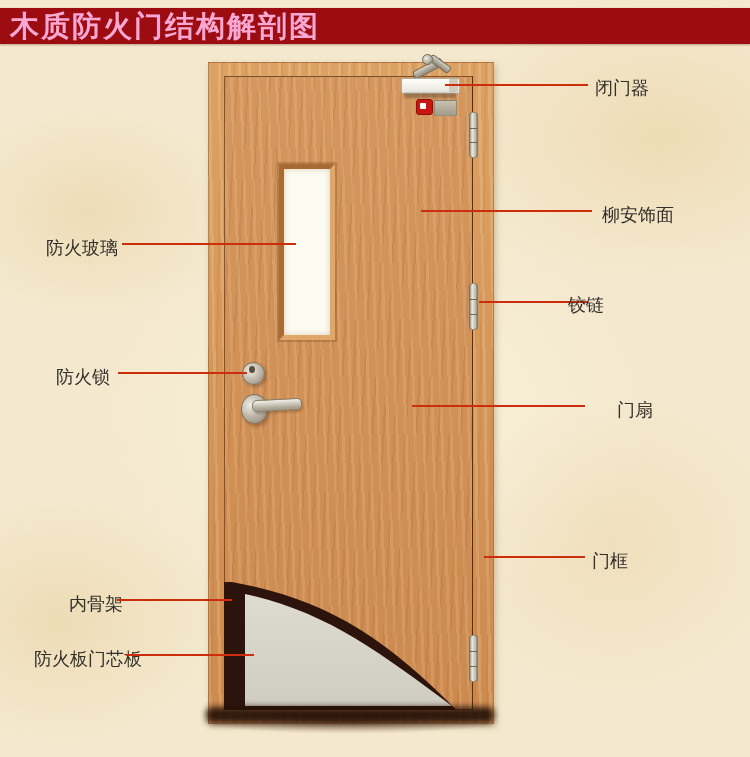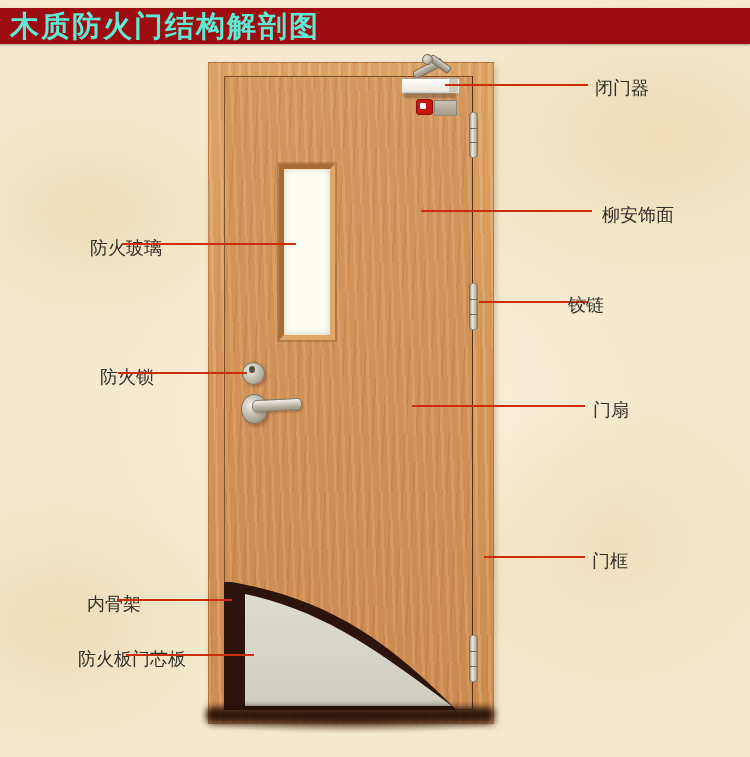--- a/index.html
+++ b/index.html
@@ -11,21 +11,21 @@
       radial-gradient(ellipse 220px 160px at 12% 28%, rgba(226,196,138,.35), transparent 65%),
       radial-gradient(ellipse 320px 220px at 88% 18%, rgba(230,200,144,.40), transparent 65%),
       radial-gradient(ellipse 260px 230px at 82% 72%, rgba(233,205,155,.35), transparent 65%),
       radial-gradient(ellipse 240px 190px at 8% 82%, rgba(228,198,142,.38), transparent 65%),
       radial-gradient(ellipse 400px 300px at 50% 55%, rgba(255,250,235,.5), transparent 70%);
   }
   .abs{position:absolute;}
   
   #banner{left:0;top:8px;width:750px;height:36px;background:#9d0c10;
           box-shadow:0 1px 2px rgba(80,20,10,.35);}
-  #banner .title{position:absolute;left:10px;top:1px;color:#5eead4;font-size:29px;
+  #banner .title{position:absolute;left:10px;top:1px;color:#f9a8d4;font-size:29px;
           font-weight:bold;letter-spacing:2px;line-height:34px;white-space:nowrap;}
   
   #door-frame{left:208px;top:62px;width:284px;height:660px;
       background:
         repeating-linear-gradient(89deg, rgba(255,232,195,.18) 0 3px, transparent 3px 10px),
         repeating-linear-gradient(91deg, rgba(150,85,35,.10) 0 2px, transparent 2px 12px),
         linear-gradient(180deg,#dca263,#cd8a4e);
       border:1px solid rgba(120,70,30,.35);
       box-shadow:2px 3px 6px rgba(140,100,60,.35);}
   #door-leaf{left:224px;top:76px;width:249px;height:634px;
@@ -75,21 +75,21 @@
   #lock-keyhole{left:249px;top:366px;width:6px;height:7px;border-radius:50%;background:#55503f;}
   #handle-rose{left:241px;top:394px;width:25px;height:28px;border-radius:50%;
       background:radial-gradient(circle at 35% 35%,#f0eee6,#ada595 65%,#837c6c);
       border:1px solid #7a7466;box-shadow:2px 3px 3px rgba(90,50,20,.35);}
   #handle-lever{left:252px;top:399px;width:48px;height:10px;border-radius:5px;transform:rotate(-3deg);
       background:linear-gradient(180deg,#f3f1e9,#a9a190 85%);border:1px solid #857e6d;
       box-shadow:1px 2px 2px rgba(90,50,20,.3);}
   
   .lline{position:absolute;height:2px;background:#cb2d0d;}
   .lbl{position:absolute;font-size:18px;font-weight:400;color:#332f2b;white-space:nowrap;}
-  .lbl.r{text-align:left;} .lbl.l{text-align:right;margin-left:44px;}
+  .lbl.r{text-align:left;} .lbl.l{text-align:right;}
   
   #descr{left:540px;top:610px;width:172px;font-size:11px;line-height:20.5px;
       color:#8f7d68;text-align:justify;letter-spacing:.5px;}
 </style>
 </head>
 <body>
 
 <div id="stage">
 
   <div class="abs" id="banner">
@@ -138,31 +138,31 @@
   <div class="lline" style="left:445px;top:84px;width:143px;"></div>
   <div class="lbl r" style="left:595px;top:76px;">闭门器</div>
 
   <div class="lline" style="left:421px;top:210px;width:171px;"></div>
   <div class="lbl r" style="left:602px;top:203px;">柳安饰面</div>
 
   <div class="lline" style="left:479px;top:301px;width:109px;"></div>
   <div class="lbl r" style="left:568px;top:293px;">铰链</div>
 
   <div class="lline" style="left:412px;top:405px;width:173px;"></div>
-  <div class="lbl r" style="left:593px;top:398px;">门扇</div>
+  <div class="lbl r" style="left:617px;top:398px;">门扇</div>
 
   <div class="lline" style="left:484px;top:556px;width:101px;"></div>
   <div class="lbl r" style="left:592px;top:549px;">门框</div>
 
   <div class="lbl l" style="left:40px;top:236px;width:78px;">防火玻璃</div>
   <div class="lline" style="left:122px;top:243px;width:174px;"></div>
 
   <div class="lbl l" style="left:36px;top:365px;width:74px;">防火锁</div>
   <div class="lline" style="left:118px;top:372px;width:129px;"></div>
 
-  <div class="lbl l" style="left:24px;top:592px;width:73px;">内骨架</div>
+  <div class="lbl l" style="left:50px;top:592px;width:73px;">内骨架</div>
   <div class="lline" style="left:117px;top:599px;width:115px;"></div>
 
   <div class="lbl l" style="left:34px;top:647px;width:88px;">防火板门芯板</div>
   <div class="lline" style="left:126px;top:654px;width:128px;"></div>
 
 
 </div>
 
 </body></html>

